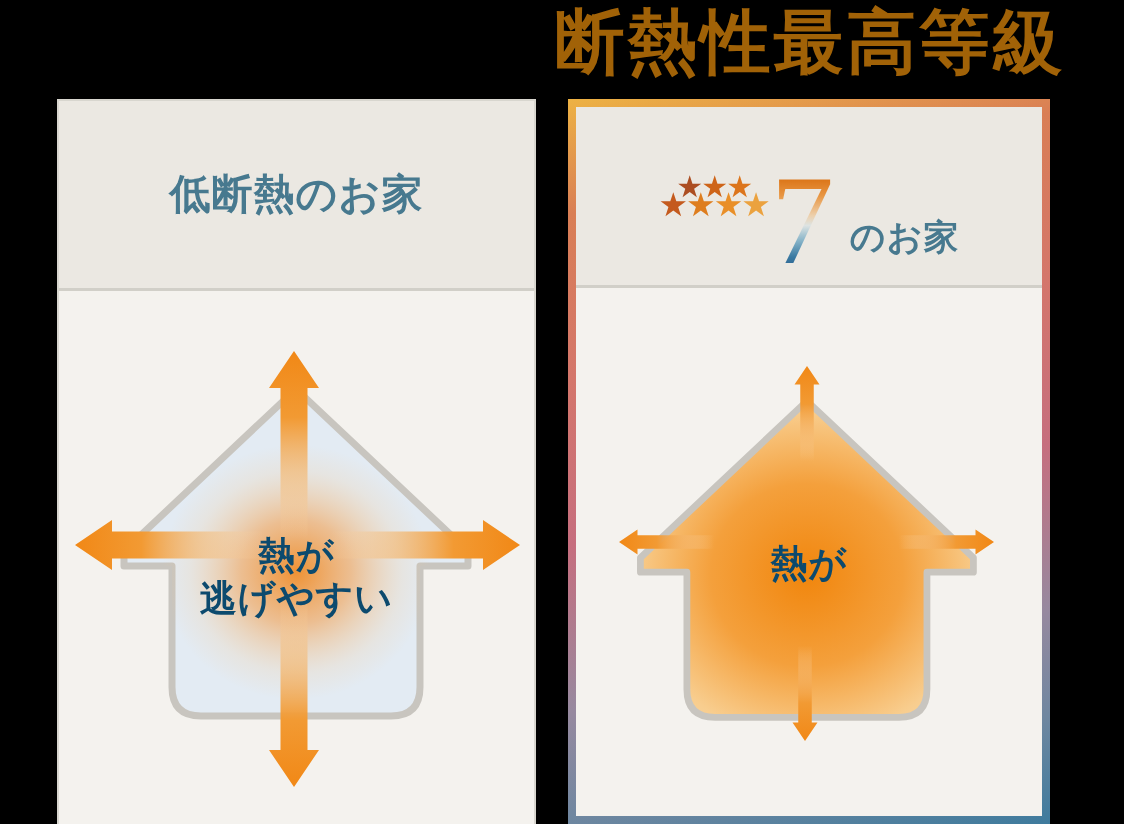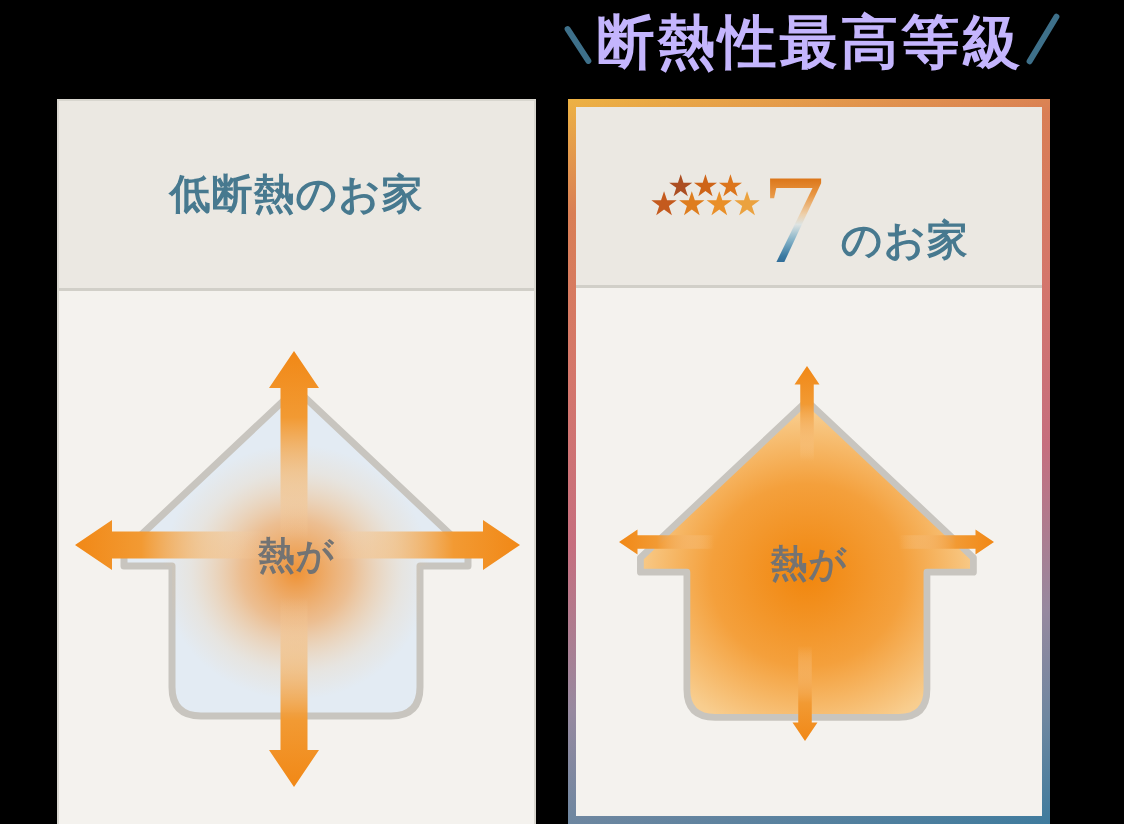--- a/index.html
+++ b/index.html
@@ -2,21 +2,21 @@
 <html><head>
 <meta charset="utf-8">
 <style>
   html,body{margin:0;padding:0;background:#000;}
   body{font-family:"DejaVu Sans","Liberation Sans",sans-serif;}
   .stage{position:relative;width:1124px;height:824px;background:#000;overflow:hidden;}
 
   
   .banner{position:absolute;left:540px;top:0;width:540px;height:84px;
           display:flex;align-items:center;justify-content:center;gap:16px;}
-  .banner-title{font-size:58px;font-weight:900;color:#c4b5fd;letter-spacing:3px;
+  .banner-title{font-size:70px;font-weight:900;color:#a16207;letter-spacing:3px;
                 line-height:1;margin:0;white-space:nowrap;}
   .slash{background:#3E708A;width:6px;border-radius:3px;display:inline-block;}
   .slash-left{height:44px;transform:rotate(-33deg);margin-top:6px;}
   .slash-right{height:58px;transform:rotate(31deg);margin-top:-6px;}
 
   
   .panel{position:absolute;top:99px;box-sizing:border-box;background:#F4F2EE;}
   .panel-left{left:57px;width:479px;height:815px;
               border:2px solid #D8D6CF;border-bottom:8px solid #D2D0C9;}
   .frame-right{position:absolute;left:568px;top:99px;width:482px;height:725px;
@@ -27,21 +27,21 @@
 
   .panel-header{height:187px;background:#EBE8E2;border-bottom:3px solid #D1CFC8;
                 display:flex;align-items:center;justify-content:center;}
   .panel-right .panel-header{height:178px;}
   .panel-title{font-size:41px;font-weight:600;color:#47798F;letter-spacing:1px;margin:0;}
 
   .panel-body{position:relative;width:100%;height:525px;overflow:hidden;}
   .panel-body svg{position:absolute;left:0;top:0;}
 
   
-  .house-label{position:absolute;left:0;right:0;text-align:center;color:#737373;
+  .house-label{position:absolute;left:0;right:0;text-align:center;color:#0c4a6e;
                font-weight:800;font-size:37px;line-height:43px;letter-spacing:1px;}
   .label-left{top:243px;}
   .label-right{top:254px;}
 
   
   .logo{display:flex;align-items:flex-start;justify-content:center;padding-top:46px;}
   .logo-stack{display:flex;flex-direction:column;align-items:center;}
   .stars{line-height:1;white-space:nowrap;}
   .stars-row1{font-size:30px;letter-spacing:-2px;}
   .stars-row2{font-size:33px;letter-spacing:-2px;margin-top:-14px;}
@@ -49,21 +49,21 @@
   .s11{color:#AC4E22;} .s12{color:#CE6418;} .s13{color:#DC751C;}
   .s21{color:#C45A1E;} .s22{color:#DE7D1E;} .s23{color:#E98F28;} .s24{color:#EBA23F;}
   .logo-dt{font-family:"Liberation Serif","DejaVu Serif",serif;font-weight:700;
            font-size:66px;line-height:0.78;letter-spacing:-2px;margin-top:-4px;
            background:linear-gradient(180deg,#D3C6B2 0%,#9CBBCB 18%,#3F7BA3 45%,#1E4C80 72%,#16355F 100%);
            -webkit-background-clip:text;background-clip:text;color:transparent;}
   .logo-seven{font-family:"Liberation Serif","DejaVu Serif",serif;font-weight:400;
               font-size:126px;line-height:0.72;margin-left:2px;margin-top:4px;
               background:linear-gradient(180deg,#D96F10 0%,#E89643 22%,#EDD0AC 44%,#DDE3E2 55%,#86B3C8 72%,#3A7AA2 90%,#2E6794 100%);
               -webkit-background-clip:text;background-clip:text;color:transparent;}
-  .logo-suffix{font-size:41px;font-weight:600;color:#47798F;margin-left:16px;
+  .logo-suffix{font-size:35px;font-weight:600;color:#47798F;margin-left:16px;
                margin-top:42px;letter-spacing:1px;}
 </style>
 </head>
 <body>
 
 <div class="stage">
 
   <div class="banner">
     <span class="slash slash-left"></span>
     <h1 class="banner-title">断熱性最高等級</h1>
@@ -104,20 +104,21 @@
         </g>
         <g transform="translate(461,254) rotate(90)">
           <path d="M0,0 L-25,37 L-13.5,37 L-13.5,190 L13.5,190 L13.5,37 L25,37 Z" fill="url(#arrowGradL)"></path>
         </g>
         <g transform="translate(235,496) rotate(180)">
           <path d="M0,0 L-25,37 L-13.5,37 L-13.5,190 L13.5,190 L13.5,37 L25,37 Z" fill="url(#arrowGradL)"></path>
         </g>
       </svg>
       <div class="house-label label-left">
         <div>熱が</div>
+        <div>逃げやすい</div>
       </div>
     </div>
   </section>
 
   <div class="frame-right">
     <section class="panel-right">
       <header class="panel-header">
         <div class="logo">
           <div class="logo-stack">
             <div class="stars stars-row1">

